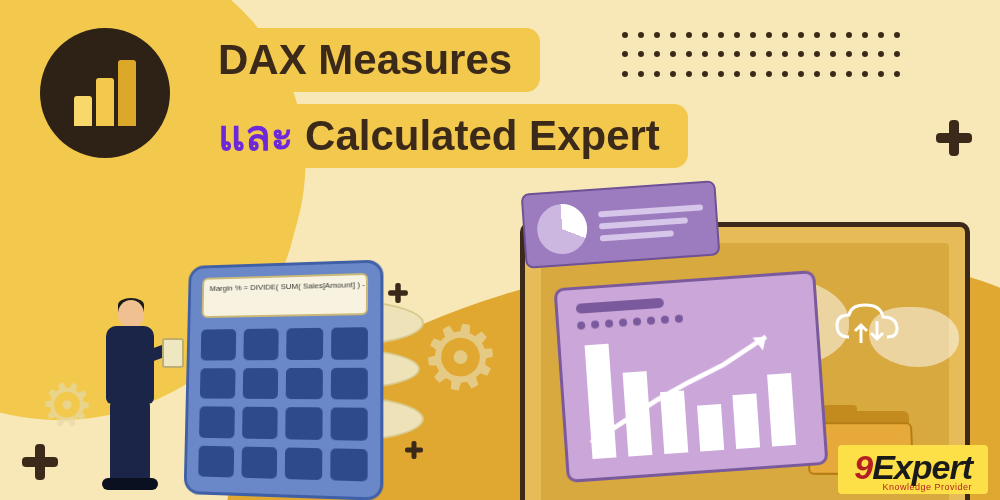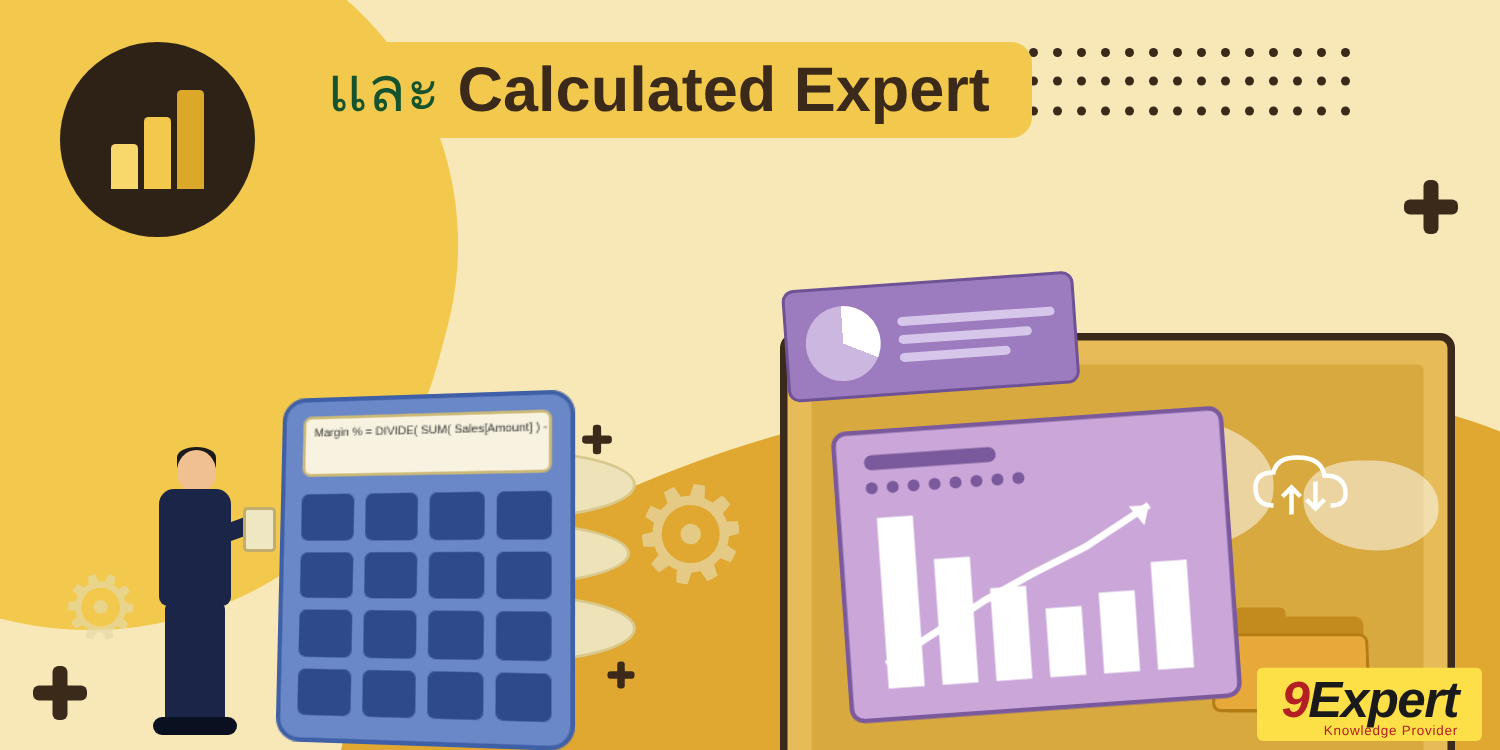--- a/index.html
+++ b/index.html
@@ -152,21 +152,21 @@
     background: #f2c94c;
     color: #3b2a1a;
     font-weight: 800;
     font-size: 42px;
     padding: 10px 28px;
     border-radius: 14px;
     display: inline-block;
     width: fit-content;
     line-height: 1.05;
   }
-  .pill .accent { color: #14532d; font-weight: 400; }
+  .pill .accent { color: #6d28d9; font-weight: 700; }
 
   
   .person {
     position: absolute;
     left: 90px;
     bottom: 10px;
     width: 70px;
     height: 190px;
     z-index: 6;
   }
@@ -448,20 +448,21 @@
 
 <div class="pbi-circle">
   <div class="pbi-bars">
     <div></div>
       <div></div>
       <div></div>
   </div>
 </div>
 
 <div class="titles">
+  <div class="pill">DAX Measures</div>
   <div class="pill">
     <span class="accent">และ</span>
     <span>Calculated Expert</span>
   </div>
 </div>
 
 <div class="person">
   <div class="hair"></div>
   <div class="head"></div>
   <div class="body"></div>

